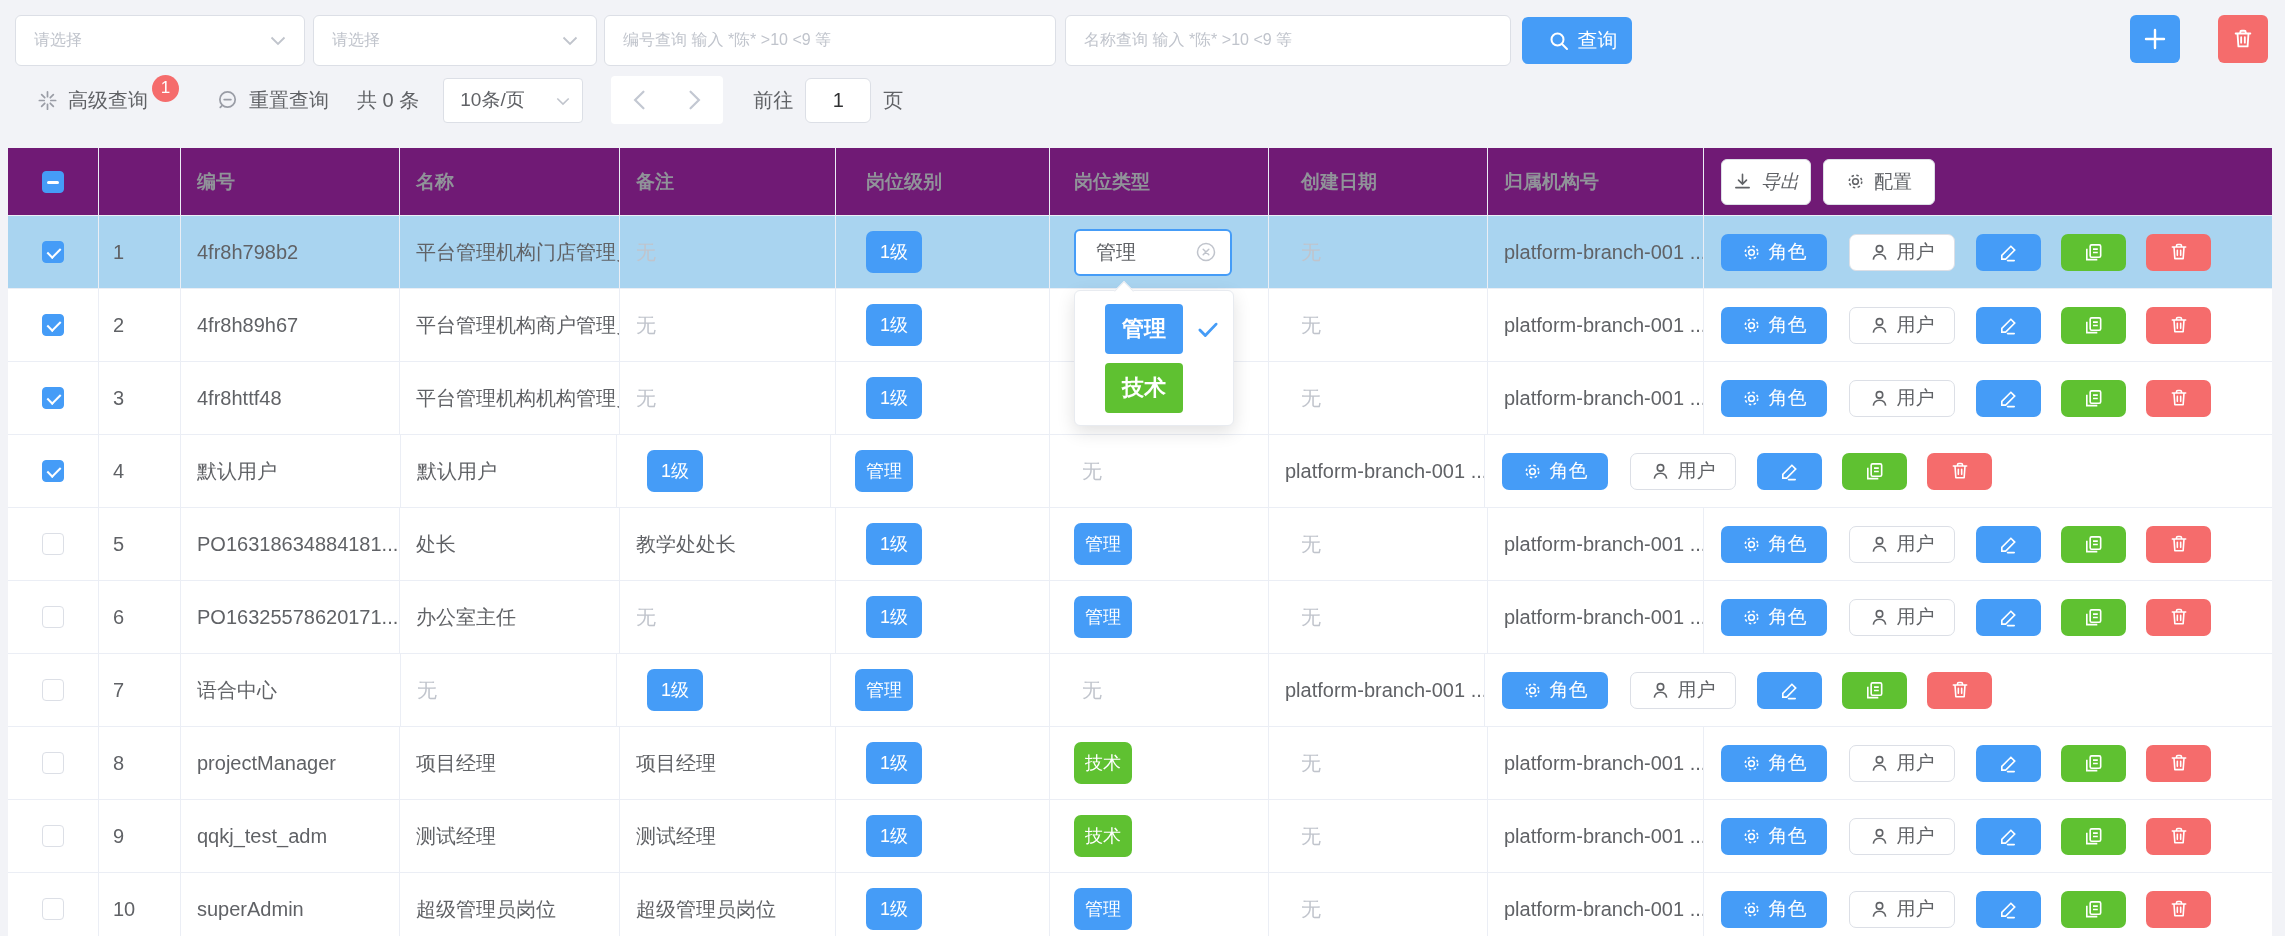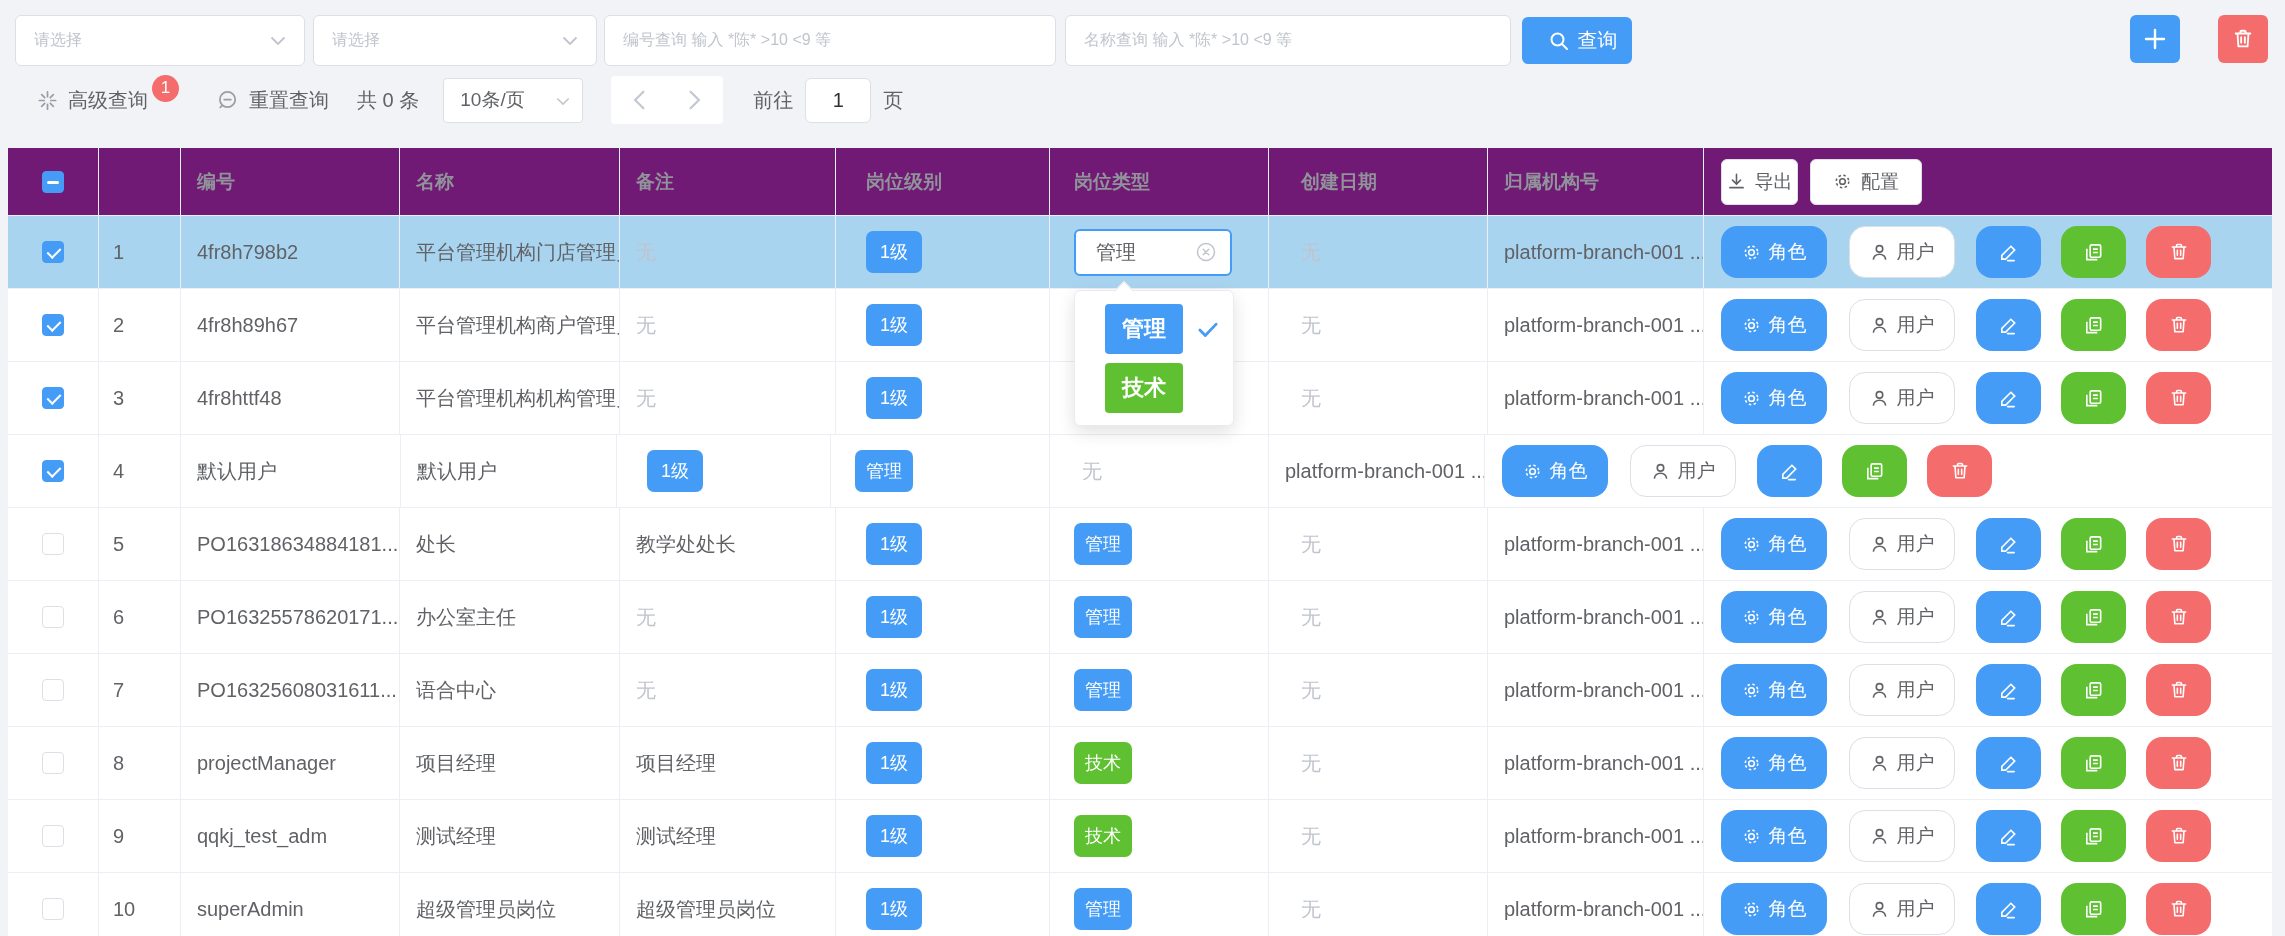--- a/index.html
+++ b/index.html
@@ -69,21 +69,21 @@
 
   .tag{display:inline-flex;align-items:center;justify-content:center;height:42px;min-width:56px;padding:0 11px;
     border-radius:7px;color:#fff;font-size:18px;flex:none;}
   .tag.blue{background:var(--primary);}
   .tag.green{background:var(--green);}
 
   .hbtn{height:46px;background:#fff;border:1px solid var(--input-border);border-radius:6px;color:var(--text);
     font-size:19px;display:inline-flex;align-items:center;justify-content:center;gap:9px;cursor:pointer;}
   .actions-head{display:flex;gap:12px;align-items:center;}
 
-  .abtn{height:52px;border:none;border-radius:16px;display:inline-flex;align-items:center;justify-content:center;gap:8px;
+  .abtn{height:37px;border:none;border-radius:7px;display:inline-flex;align-items:center;justify-content:center;gap:8px;
     font-size:19px;cursor:pointer;flex:none;}
   .abtn.role{width:106px;background:var(--primary);color:#fff;margin-right:22px;}
   .abtn.user{width:106px;background:#fff;border:1px solid var(--input-border);color:var(--text);margin-right:21px;}
   .abtn.ic{width:65px;color:#fff;margin-right:20px;}
   .abtn.edit{background:var(--primary);}
   .abtn.copy{background:var(--green);}
   .abtn.del{background:var(--danger);margin-right:0;}
 
   
   .type-select{width:158px;height:47px;border:2px solid var(--primary);border-radius:6px;background:#fff;
@@ -198,21 +198,21 @@
     <div class="th c1"></div>
     <div class="th c2">编号</div>
     <div class="th c3">名称</div>
     <div class="th c4">备注</div>
     <div class="th c5">岗位级别</div>
     <div class="th c6">岗位类型</div>
     <div class="th c7">创建日期</div>
     <div class="th c8">归属机构号</div>
     <div class="th c9">
       <div class="actions-head">
-        <button class="hbtn" style="width:77px;">
+        <button class="hbtn" style="width:90px;font-style:italic;">
           <span style="display:inline-flex;">
             <svg width="19" height="19" viewBox="0 0 20 20" fill="none" stroke="currentColor" stroke-width="1.7" stroke-linecap="round">
                 <path d="M10 2.5v10M5.8 8.6l4.2 4.2 4.2-4.2M3 16.5h14"></path>
               </svg>
           </span>
           <span>导出</span>
         </button>
         <button class="hbtn" style="width:112px;">
           <span style="display:inline-flex;">
             <svg width="19" height="19" viewBox="0 0 20 20" fill="none" stroke="currentColor" stroke-width="1.6">
@@ -632,21 +632,20 @@
         </span>
       </button>
     </div>
   </div>
 
   <div class="tr">
     <div class="td c0">
           <span class="cb"></span>
         </div>
     <div class="td c1 f-index">7</div>
-    <div class="td c2 f-code">PO16325608031611...</div>
     <div class="td c3 f-name">语合中心</div>
     <div class="td c4 f-note muted">无</div>
     <div class="td c5">
           <span class="tag blue f-level">1级</span>
         </div>
     <div class="td c6 f-type">
           <span class="tag blue">管理</span>
         </div>
     <div class="td c7 f-date muted">无</div>
     <div class="td c8 f-org">platform-branch-001 ...</div>

